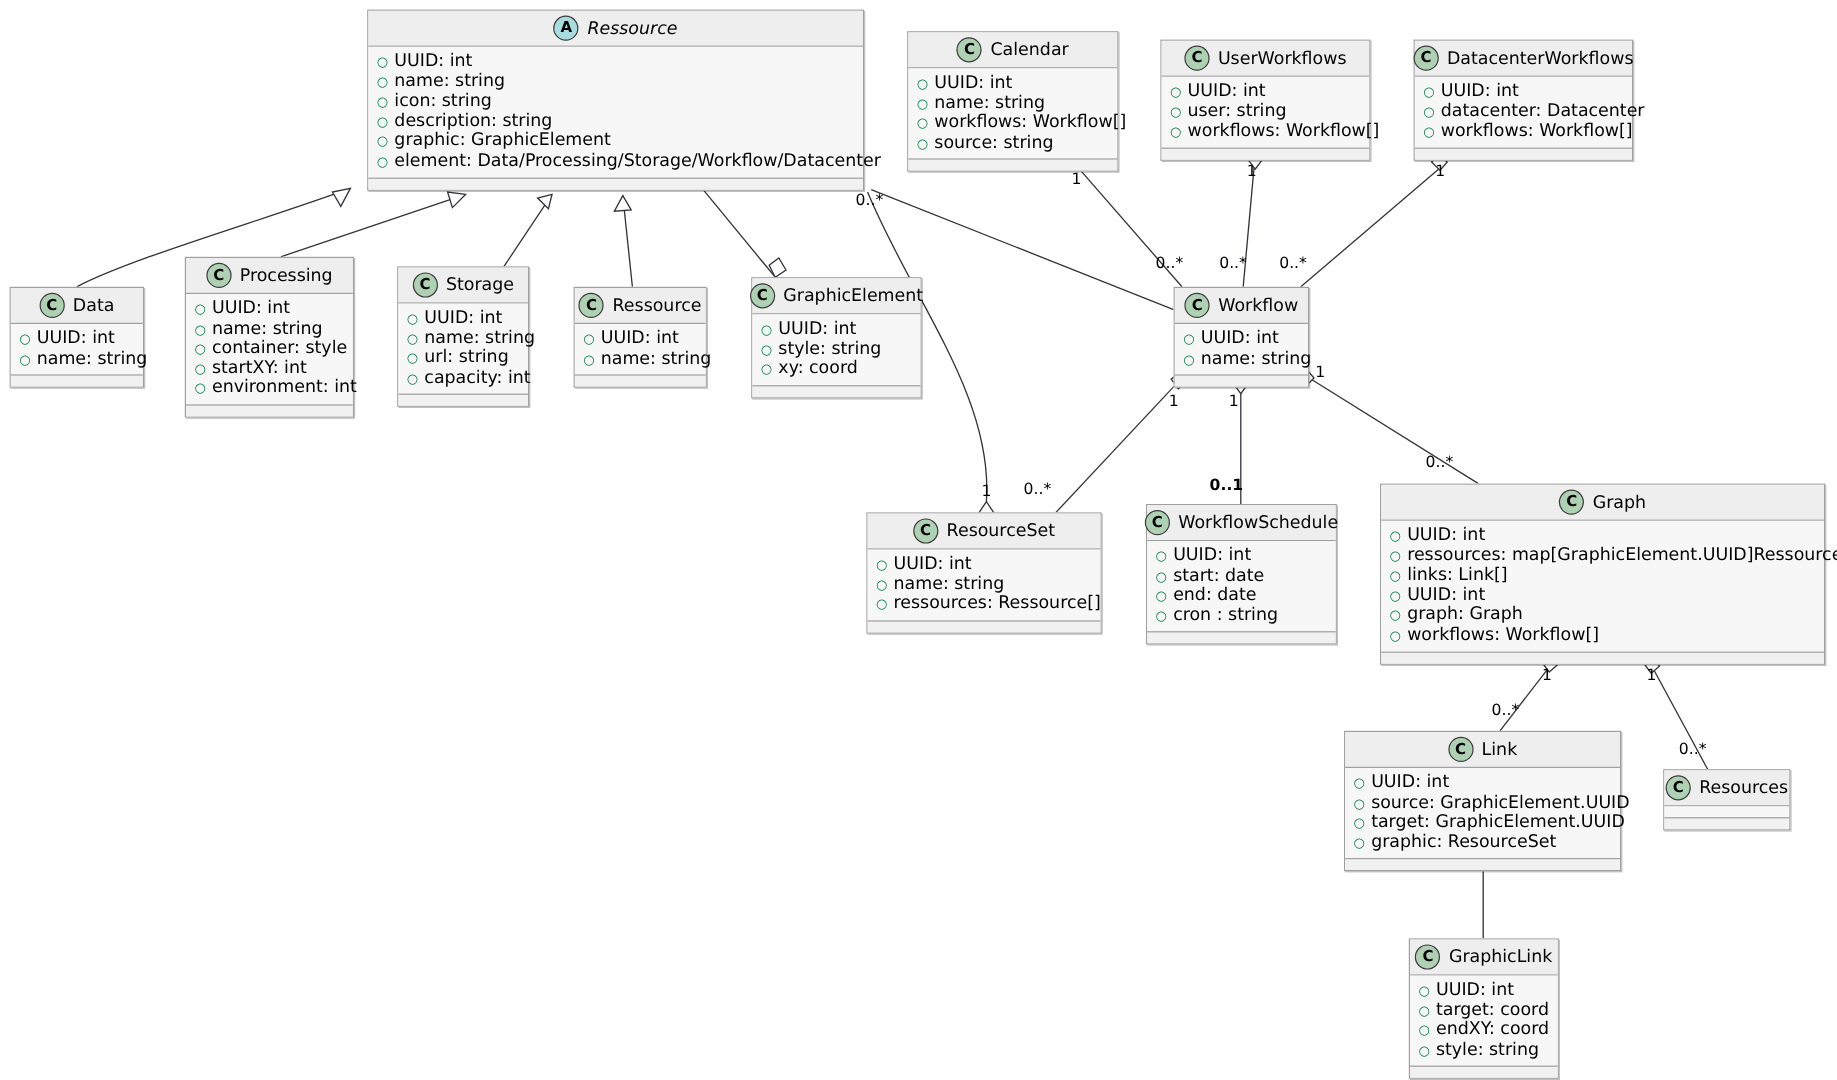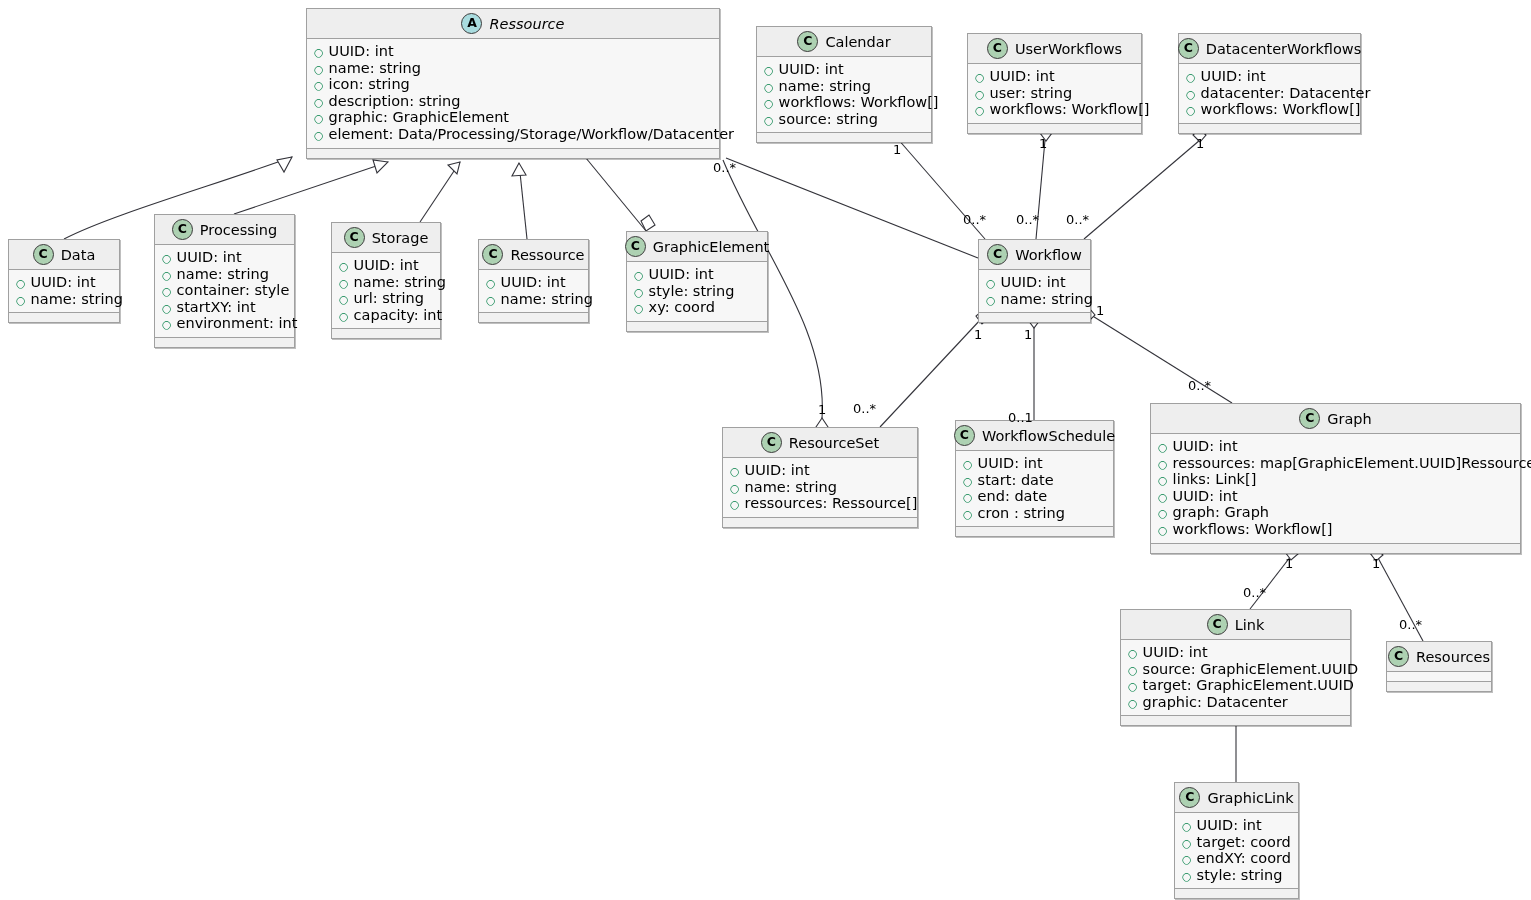--- a/index.html
+++ b/index.html
@@ -402,21 +402,21 @@
           <div class="attr">
             <span class="vis">○</span>
             <span>source: GraphicElement.UUID</span>
           </div>
           <div class="attr">
             <span class="vis">○</span>
             <span>target: GraphicElement.UUID</span>
           </div>
           <div class="attr">
             <span class="vis">○</span>
-            <span>graphic: Datacenter</span>
+            <span>graphic: ResourceSet</span>
           </div>
         </div>
         <div class="uml-methods"></div>
       </div>
       <div class="uml-class" style="left: 1386px; top: 641px; width: 106px;">
         <div class="uml-header">
           <span class="badge c">C</span>
           <span class="cls-title">Resources</span>
         </div>
         <div class="uml-attrs empty"></div>
@@ -452,21 +452,21 @@
       <span class="edge-label" style="left: 713px; top: 160px;">0..*</span>
       <span class="edge-label" style="left: 893px; top: 142px;">1</span>
       <span class="edge-label" style="left: 1039px; top: 136px;">1</span>
       <span class="edge-label" style="left: 1196px; top: 136px;">1</span>
       <span class="edge-label" style="left: 963px; top: 212px;">0..*</span>
       <span class="edge-label" style="left: 1016px; top: 212px;">0..*</span>
       <span class="edge-label" style="left: 1066px; top: 212px;">0..*</span>
       <span class="edge-label" style="left: 974px; top: 327px;">1</span>
       <span class="edge-label" style="left: 1024px; top: 327px;">1</span>
       <span class="edge-label" style="left: 1096px; top: 303px;">1</span>
-      <span class="edge-label" style="left: 1008px; top: 410px;">0..1</span>
+      <span class="edge-label" style="left: 1008px; top: 397px; font-weight: bold;">0..1</span>
       <span class="edge-label" style="left: 1188px; top: 378px;">0..*</span>
       <span class="edge-label" style="left: 818px; top: 402px;">1</span>
       <span class="edge-label" style="left: 853px; top: 401px;">0..*</span>
       <span class="edge-label" style="left: 1285px; top: 556px;">1</span>
       <span class="edge-label" style="left: 1243px; top: 585px;">0..*</span>
       <span class="edge-label" style="left: 1372px; top: 556px;">1</span>
       <span class="edge-label" style="left: 1399px; top: 617px;">0..*</span>
     </div>
 
 </div>

